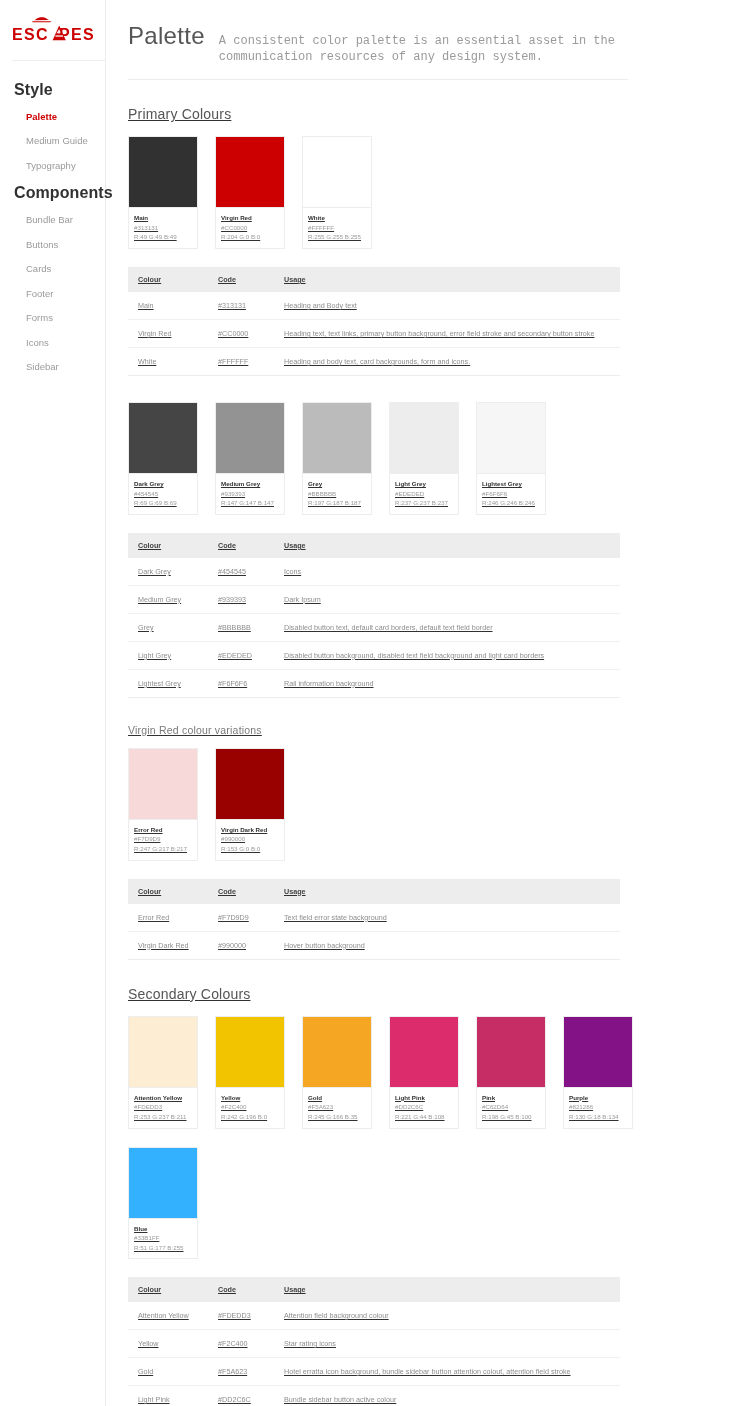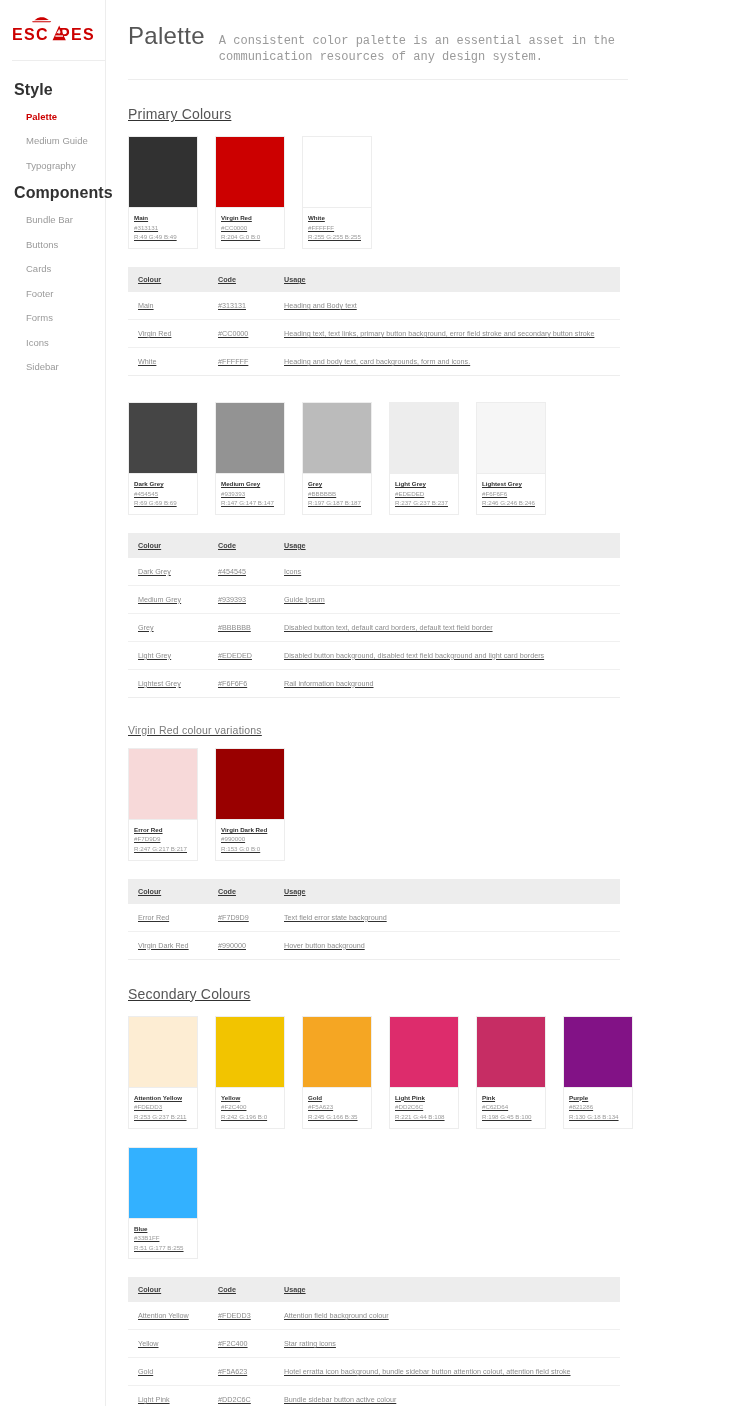--- a/index.html
+++ b/index.html
@@ -301,21 +301,21 @@
           </thead>
           <tbody>
             <tr>
               <td class="col-colour">Dark Grey</td>
               <td class="col-code">#454545</td>
               <td class="col-usage">Icons</td>
             </tr>
             <tr>
               <td class="col-colour">Medium Grey</td>
               <td class="col-code">#939393</td>
-              <td class="col-usage">Guide Ipsum</td>
+              <td class="col-usage">Dark Ipsum</td>
             </tr>
             <tr>
               <td class="col-colour">Grey</td>
               <td class="col-code">#BBBBBB</td>
               <td class="col-usage">Disabled button text, default card borders, default text field border</td>
             </tr>
             <tr>
               <td class="col-colour">Light Grey</td>
               <td class="col-code">#EDEDED</td>
               <td class="col-usage">Disabled button background, disabled text field background and light card borders</td>

